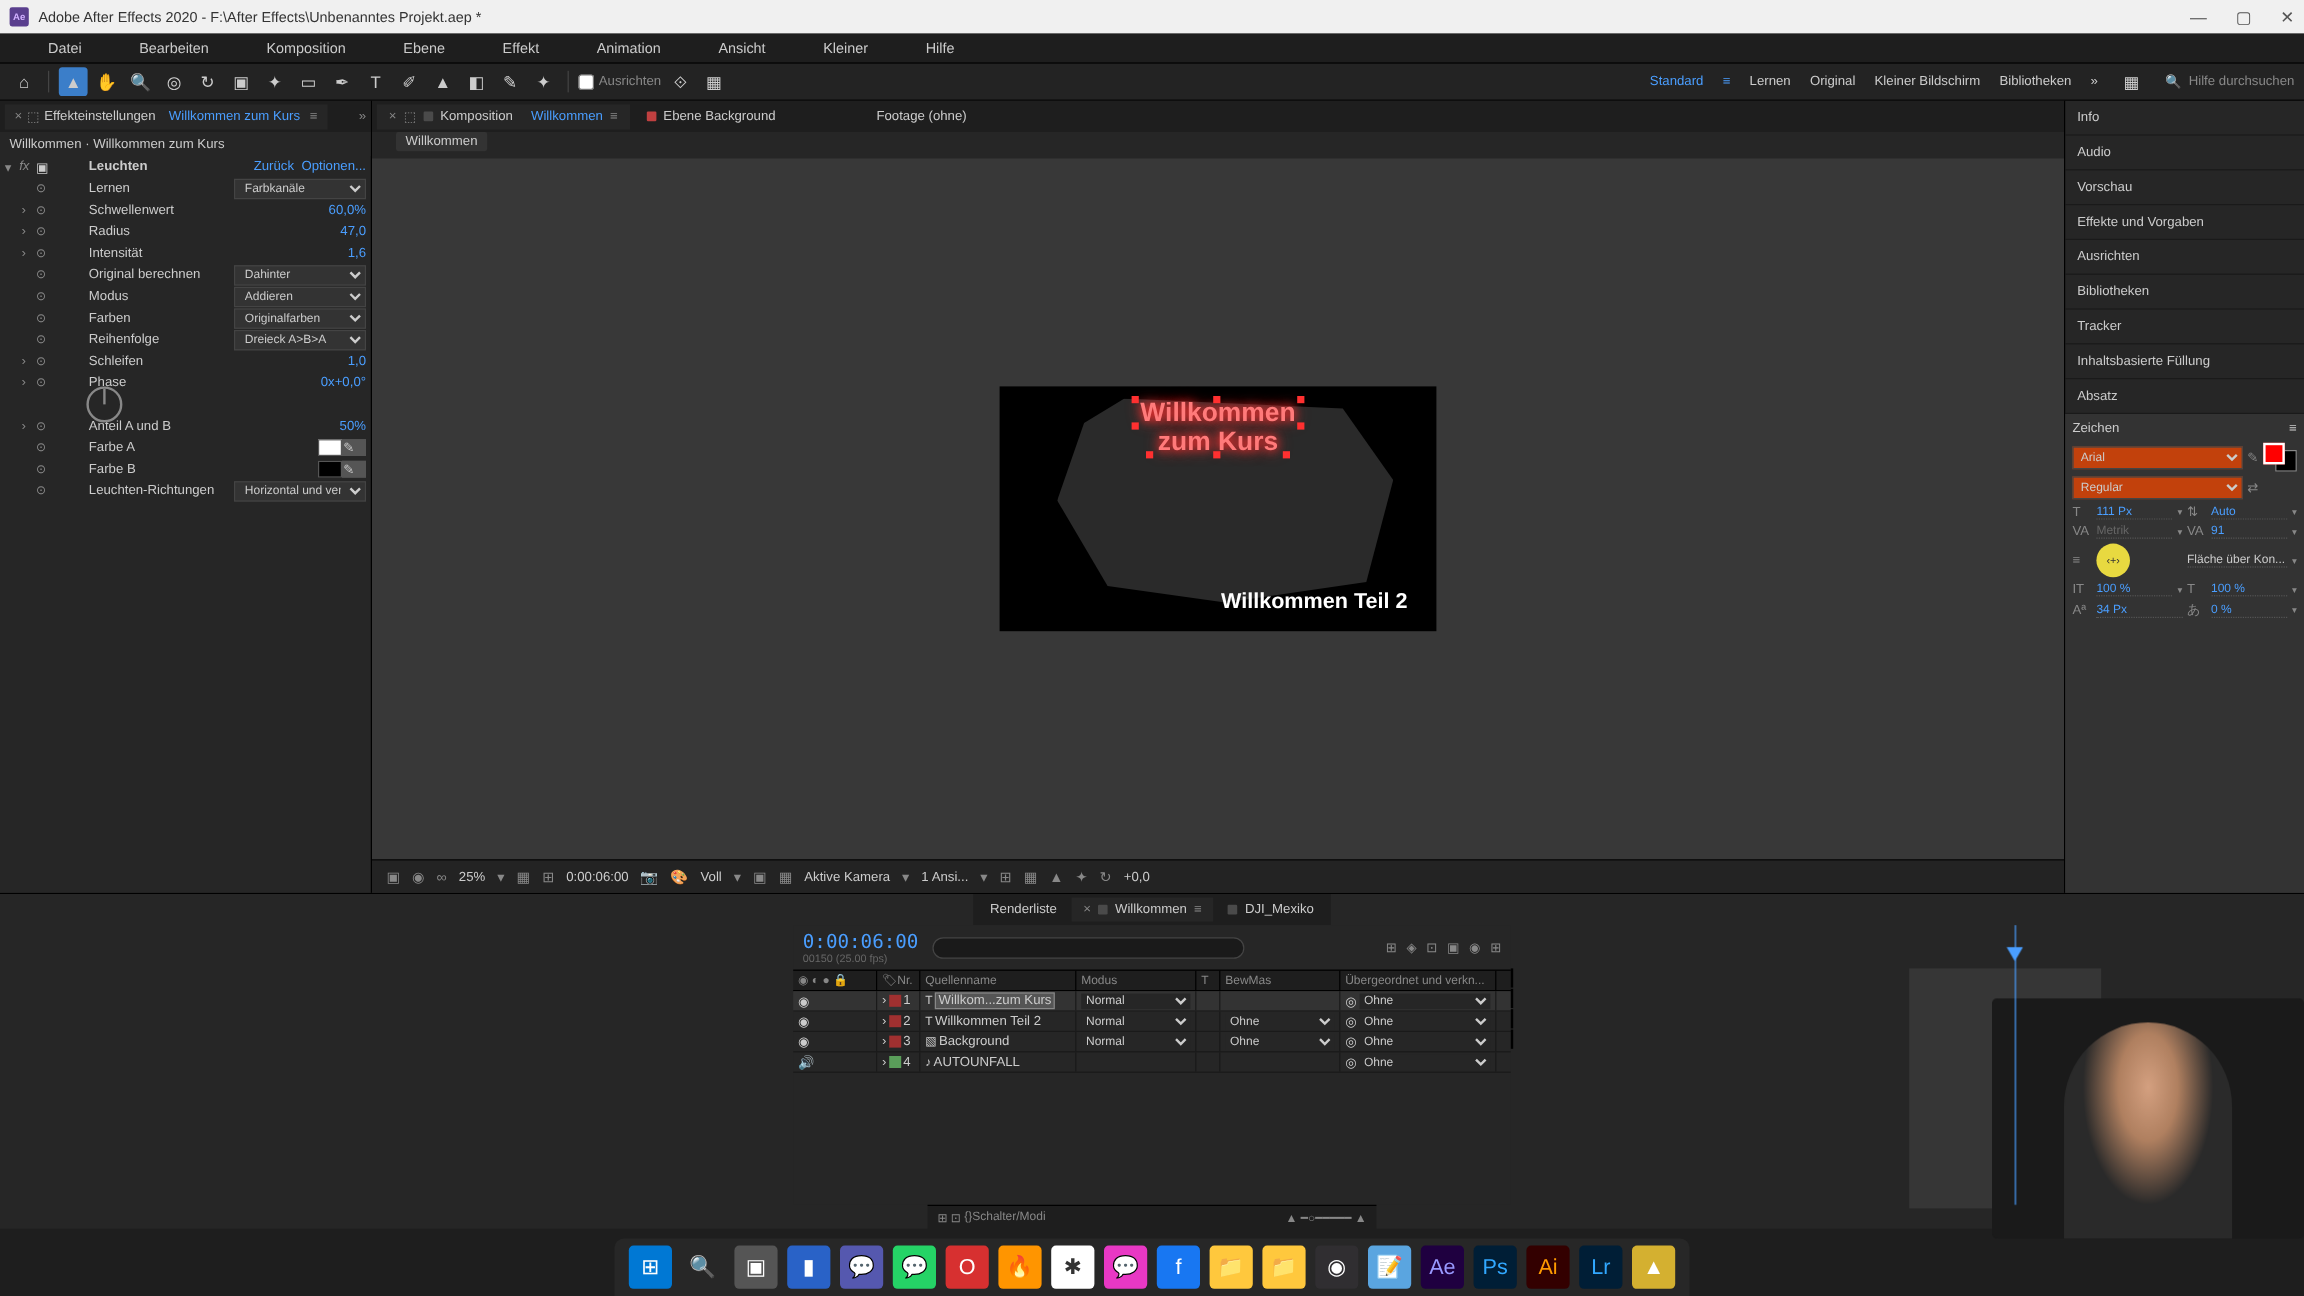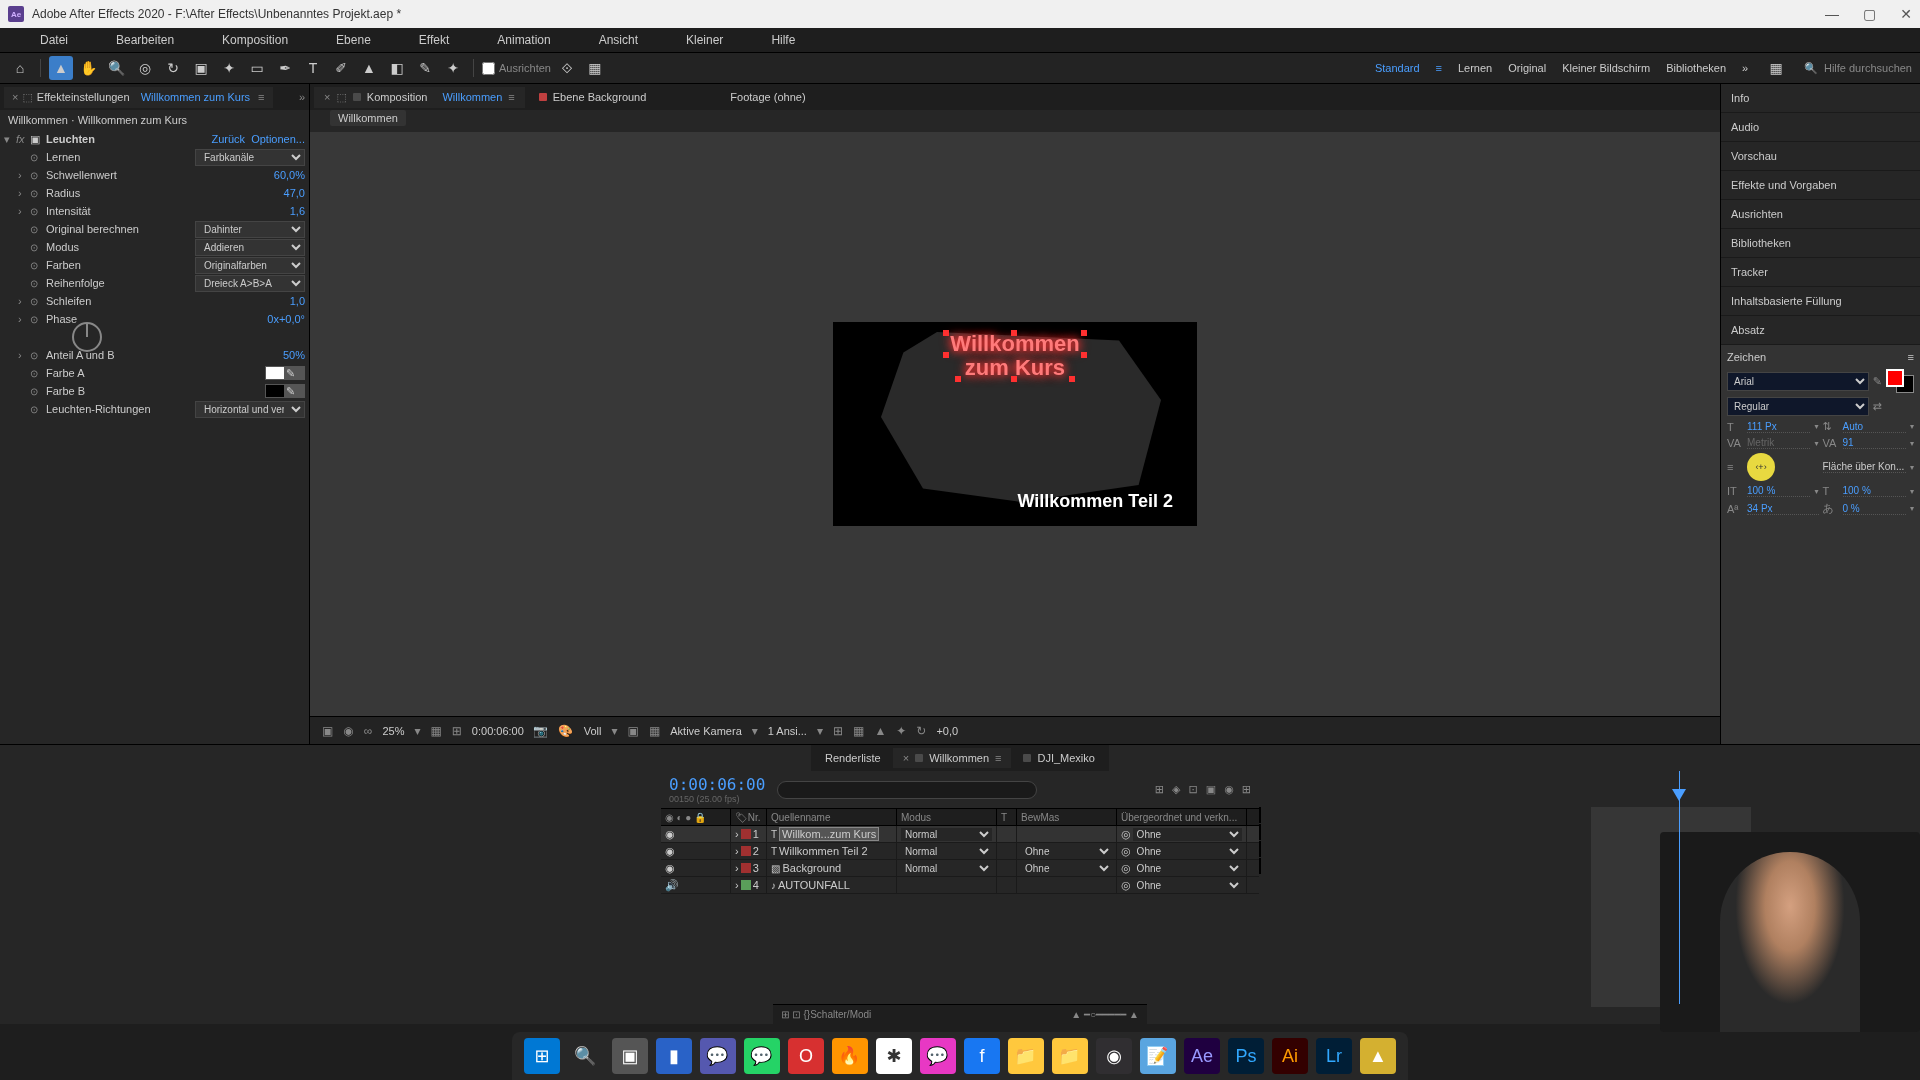--- a/index.html
+++ b/index.html
@@ -35,21 +35,21 @@
 .panel-tab .lock { color: #888; }
 .panel-tab.active { background: #262626; }
 .panel-link { color: #4a9eff; }
 
 .effect-header { padding: 4px 8px; font-size: 11px; background: #262626; color: #ccc; }
 .effect-list { flex: 1; overflow-y: auto; }
 .effect-row { display: flex; align-items: center; padding: 2px 4px; font-size: 11px; height: 18px; }
 .effect-row .arrow { width: 12px; color: #888; cursor: pointer; }
 .effect-row .fxic { width: 14px; color: #888; font-style: italic; }
 .effect-row .stopwatch { width: 14px; color: #888; font-size: 10px; }
-.effect-row .prop-name { flex: 1; color: #ccc; padding-left: 2px; }
+.effect-row .prop-name { flex: 1; color: #ccc; padding-left: 2px; margin-left: 28px; }
 .effect-row .prop-val { color: #4a9eff; cursor: pointer; }
 .effect-row select.prop-val { background: #333; border: 1px solid #444; color: #ccc; font-size: 10px; padding: 1px 4px; width: 110px; }
 .effect-row.indent1 { padding-left: 18px; }
 .effect-row.indent2 { padding-left: 32px; }
 .color-swatch { width: 20px; height: 14px; border: 1px solid #555; display: inline-block; }
 .dial { width: 30px; height: 30px; border: 2px solid #888; border-radius: 50%; margin-left: 40px; position: relative; }
 .dial::after { content: ''; position: absolute; width: 2px; height: 13px; background: #888; left: 50%; top: 0; transform: translateX(-50%); }
 
 
 .center-panel { flex: 1; background: #262626; display: flex; flex-direction: column; }
@@ -71,21 +71,21 @@
 .viewer-footer { height: 28px; background: #232323; display: flex; align-items: center; padding: 0 12px; gap: 10px; font-size: 11px; border-top: 1px solid #000; }
 .vf-ic { color: #888; font-size: 12px; cursor: pointer; }
 .vf-val { color: #ccc; }
 
 
 .right-panel { width: 200px; background: #262626; border-left: 1px solid #000; display: flex; flex-direction: column; }
 .rp-item { padding: 8px 10px; font-size: 11px; cursor: pointer; border-bottom: 1px solid #1a1a1a; }
 .char-panel { padding: 6px; background: #333; flex: 1; }
 .char-head { display: flex; justify-content: space-between; padding-bottom: 6px; font-size: 11px; }
 .char-row { display: flex; align-items: center; gap: 4px; margin-bottom: 4px; }
-.char-row select { background: #0f172a; border: 1px solid #444; color: #ccc; font-size: 10px; padding: 2px; flex: 1; }
+.char-row select { background: #c2410c; border: 1px solid #444; color: #ccc; font-size: 10px; padding: 2px; flex: 1; }
 .char-grid { display: grid; grid-template-columns: 1fr 1fr; gap: 4px; }
 .char-cell { display: flex; align-items: center; gap: 4px; }
 .char-cell .ic { width: 16px; font-size: 11px; color: #888; }
 .char-cell .val { color: #4a9eff; font-size: 10px; border-bottom: 1px dotted #555; flex: 1; }
 .char-cell .arrow-d { color: #888; font-size: 8px; }
 .color-box { width: 28px; height: 24px; position: relative; }
 .color-box .bg { position: absolute; width: 18px; height: 18px; border: 1px solid #888; right: 0; bottom: 0; background: #000; }
 .color-box .fg { position: absolute; width: 18px; height: 18px; border: 2px solid #fff; left: 0; top: 0; background: #ff0000; }
 .yellow-circle { width: 28px; height: 28px; background: #e8d940; border-radius: 50%; display: flex; align-items: center; justify-content: center; color: #333; font-size: 9px; }
 

